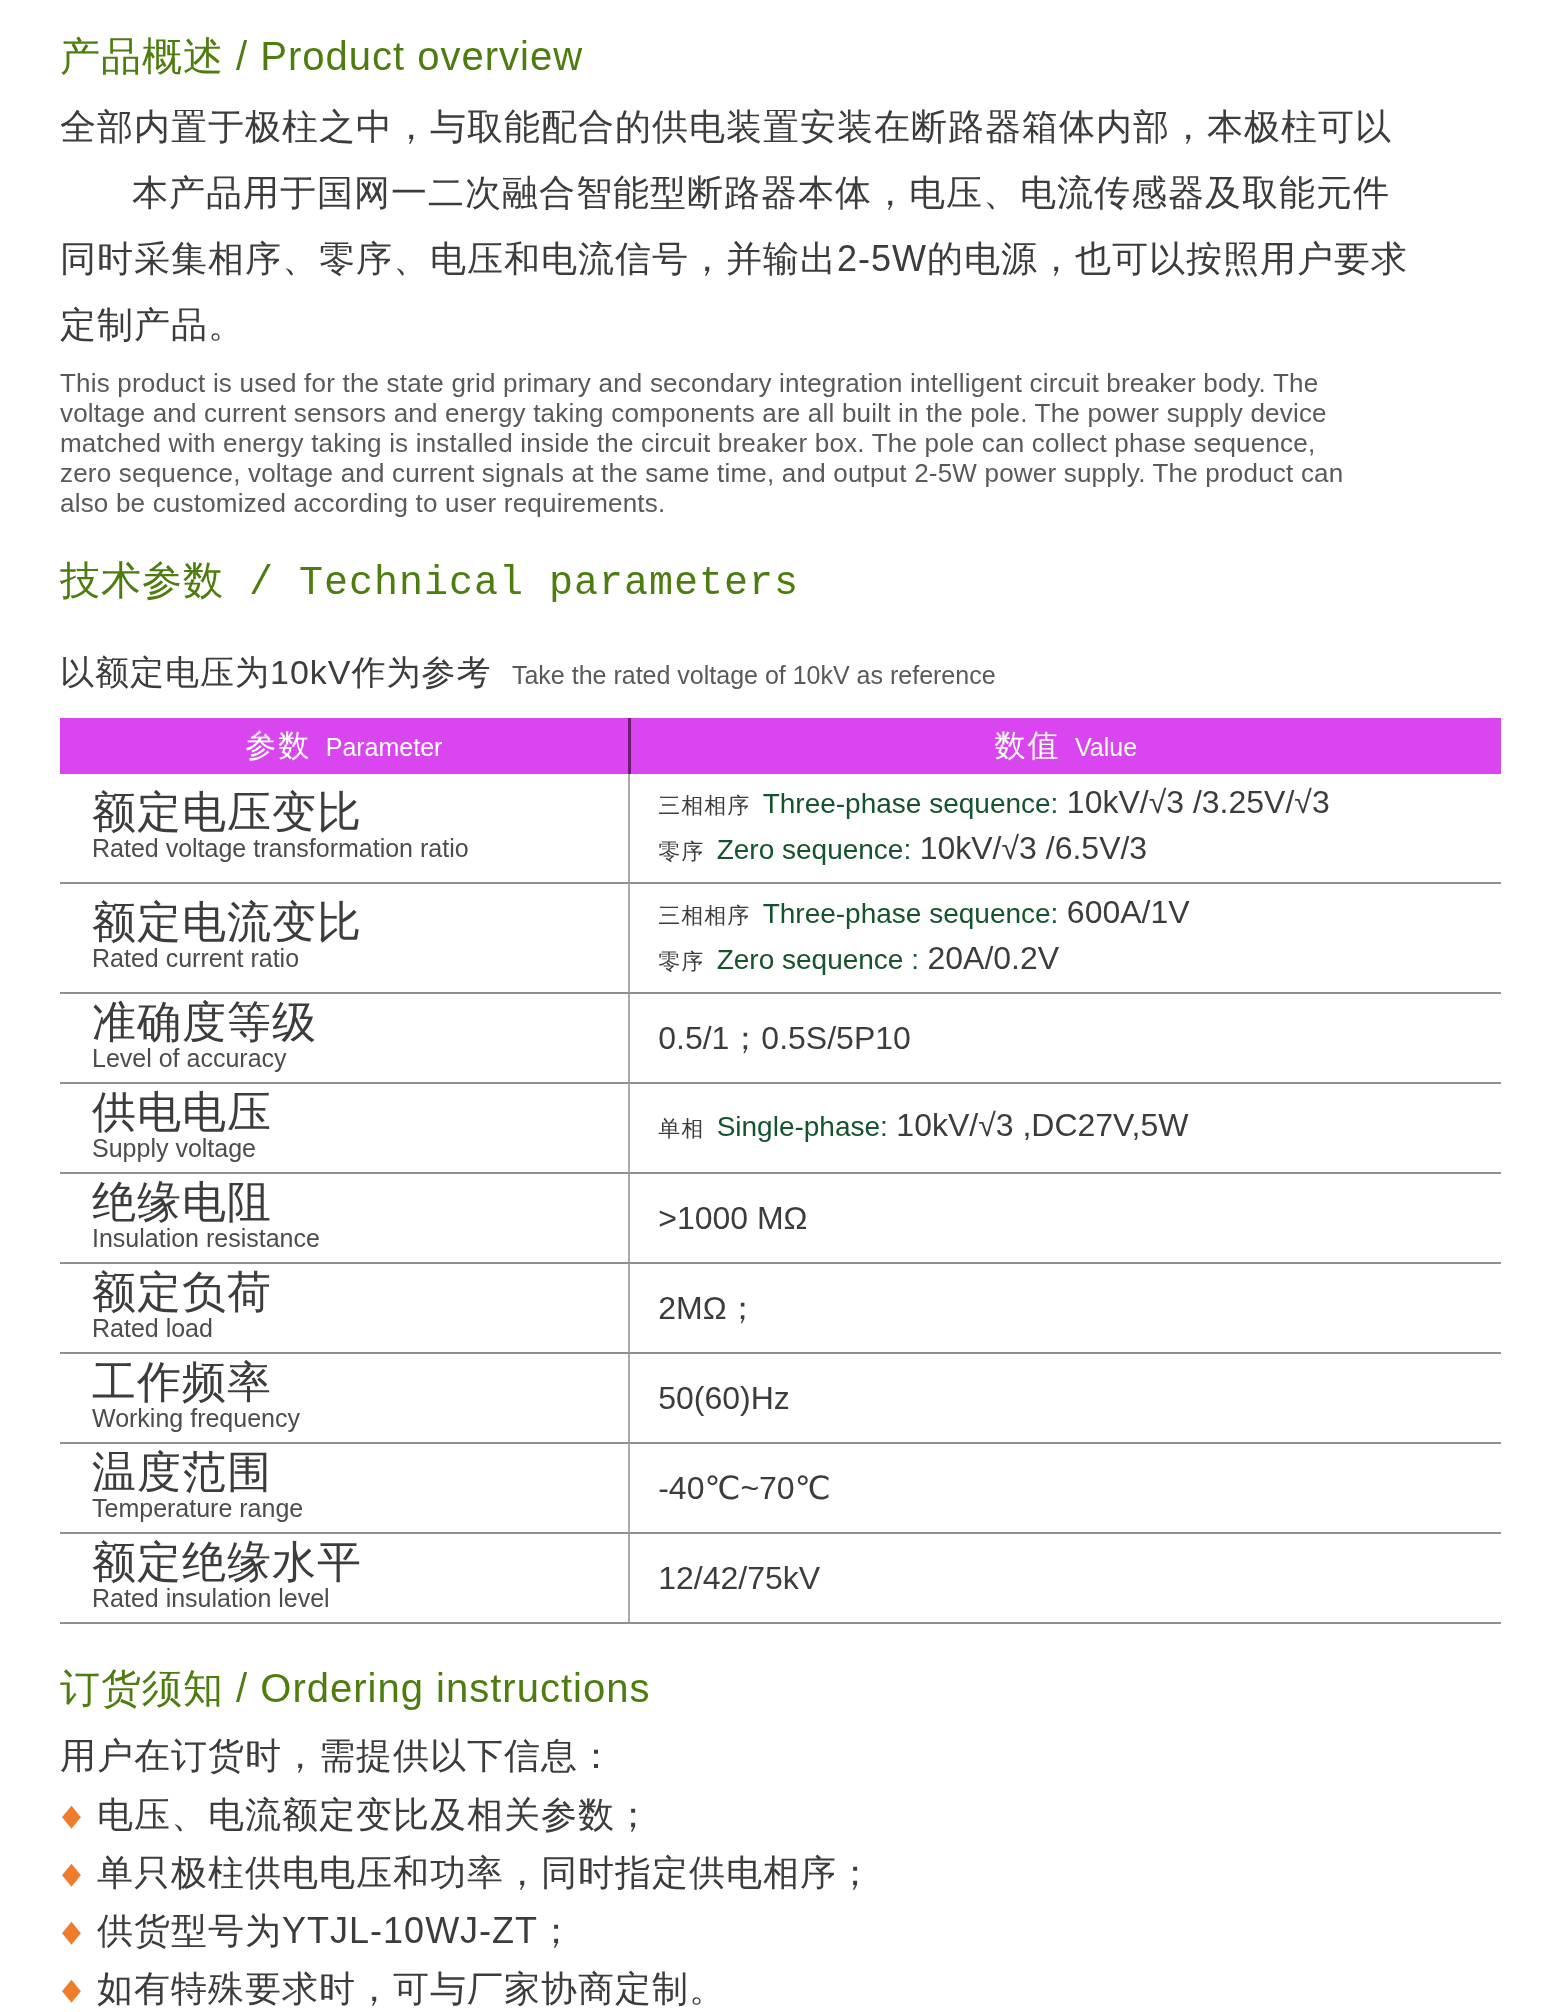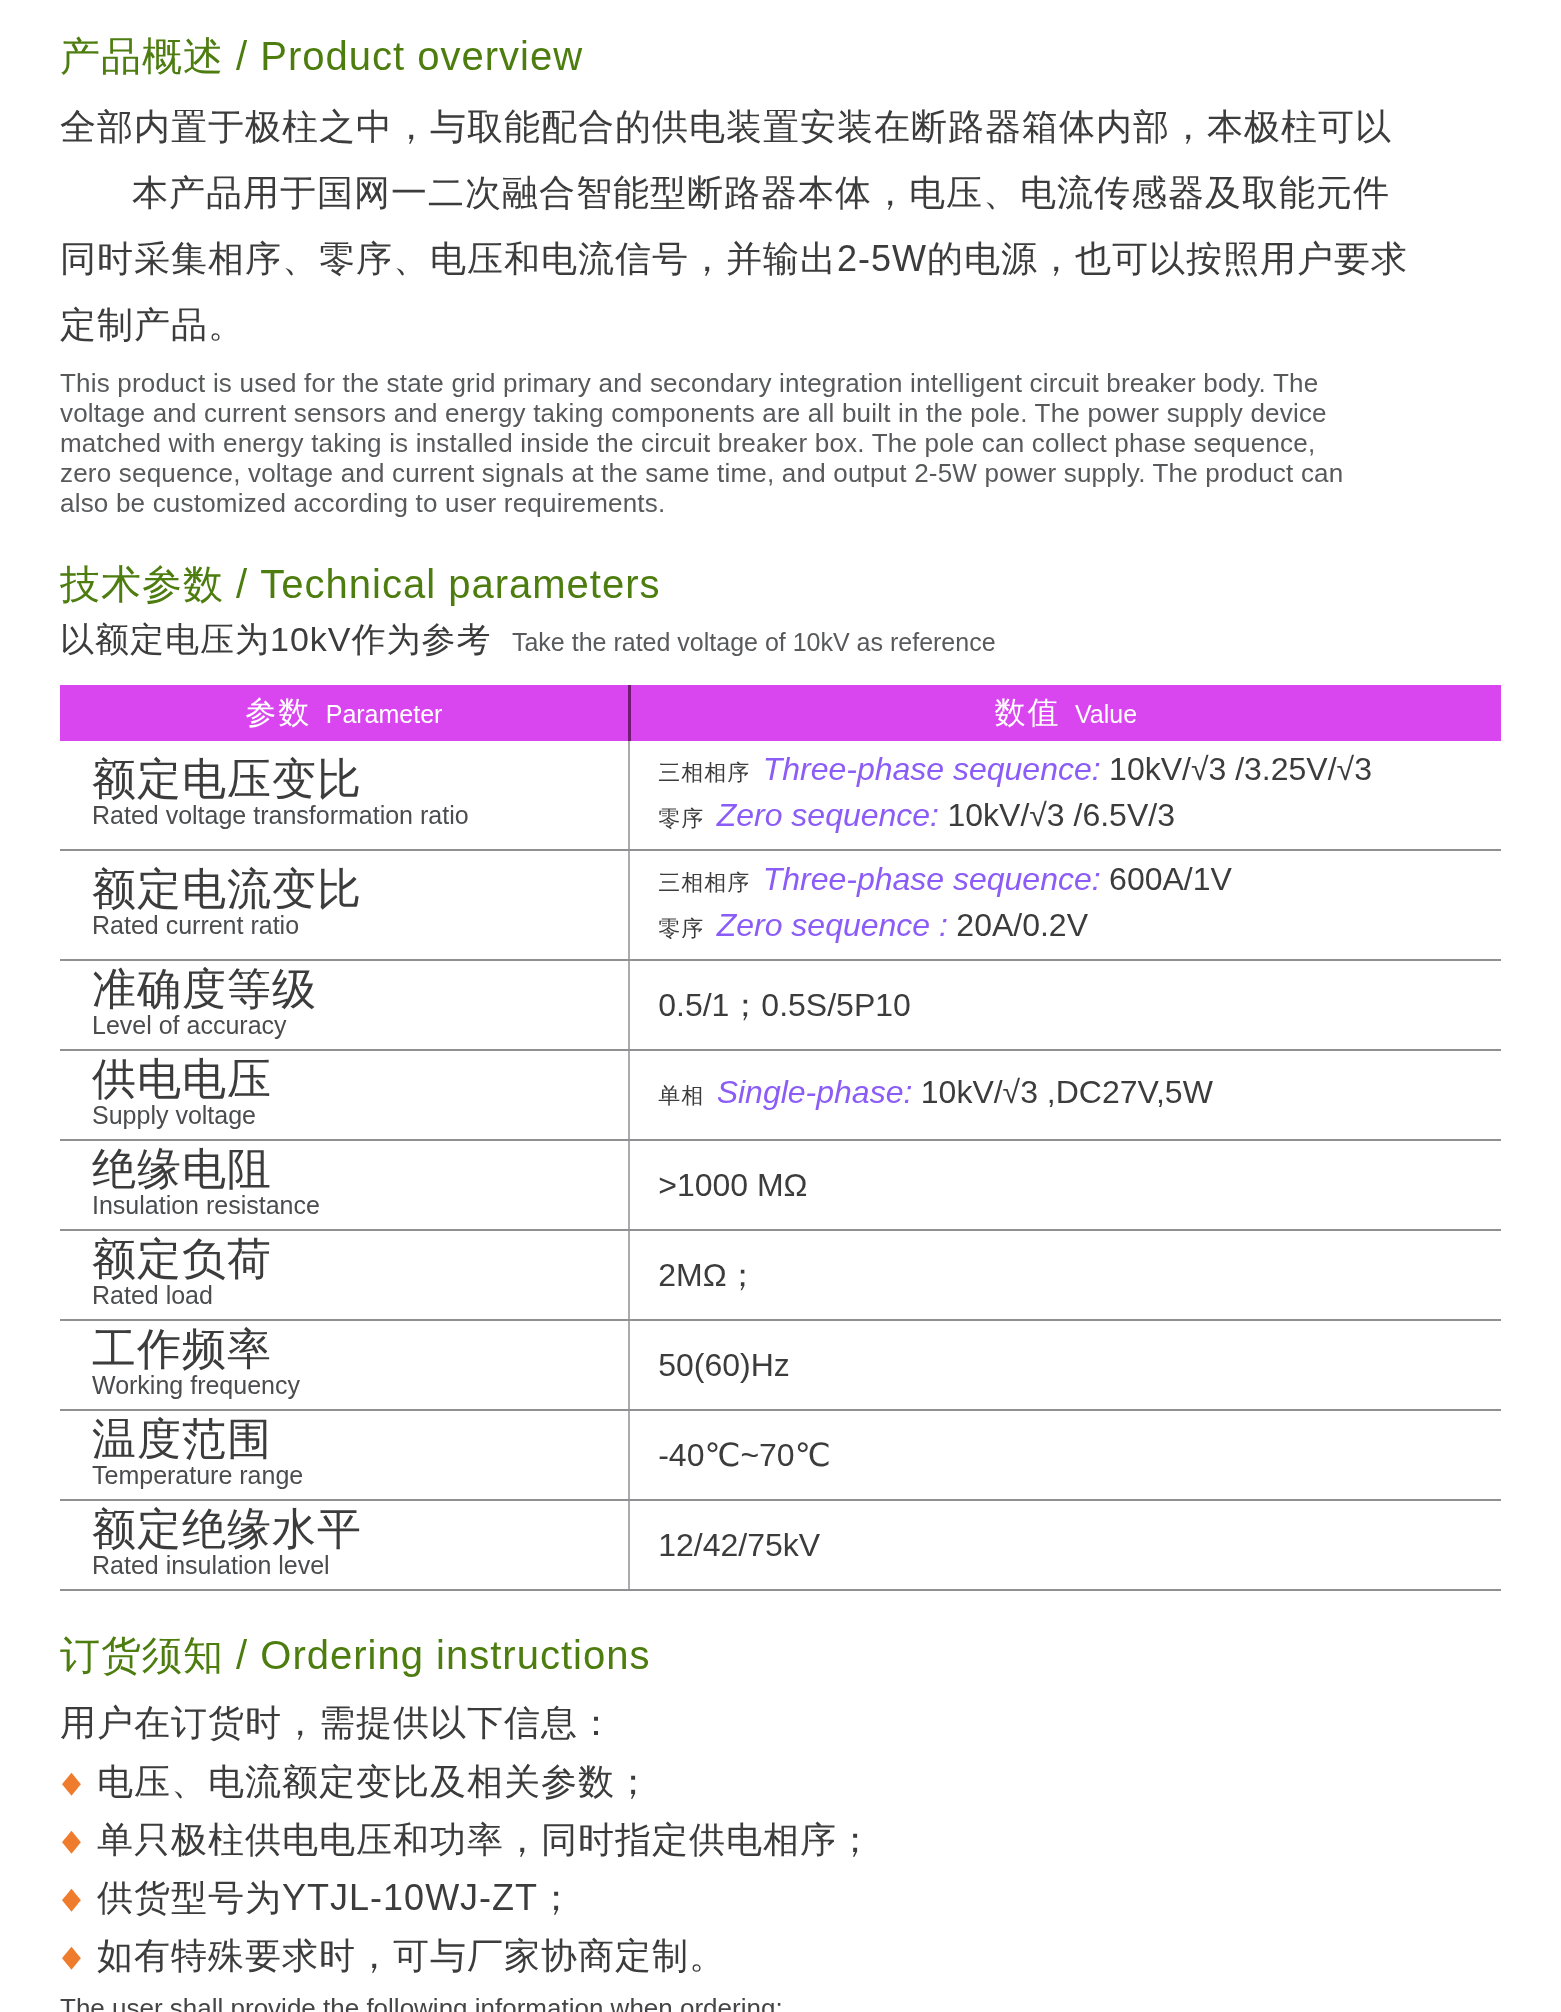--- a/index.html
+++ b/index.html
@@ -13,21 +13,21 @@
 
   
   .section-title {
     color: #4d7c0f;
     font-size: 40px;
     font-weight: 400;
     letter-spacing: 1px;
     line-height: 52px;
   }
   .title-overview { margin-bottom: 12px; }
-  .title-technical { margin-top: 40px; margin-bottom: 6px; }
+  .title-technical { margin-top: 40px; margin-bottom: 39px; font-family: Liberation Mono, monospace; }
   .title-ordering  { margin-top: 38px; margin-bottom: 18px; }
 
   
   .zh-para { margin-bottom: 10px; }
   .zh-line {
     font-size: 36px;
     line-height: 66px;
     color: #3c3c3d;
     letter-spacing: 1px;
     white-space: nowrap;
@@ -71,21 +71,21 @@
     height: 80px;
     padding: 8px 0;
   }
   .tech-table th.v-head { border-left: 3px solid #701a75; }
   .tech-table td.v-cell { border-left: 2px solid #ababad; padding-left: 28px; }
   .tech-table td.p-cell { padding-left: 32px; }
   .p-cell .p-zh { font-size: 44px; color: #3c3c3d; line-height: 40px; letter-spacing: 1px; }
   .p-cell .p-en { font-size: 25px; color: #4b4c4e; line-height: 32px; }
   .v-cell .v-line { line-height: 40px; white-space: nowrap; }
   .v-cell .v-zh  { font-size: 22px; color: #3c3c3d; letter-spacing: 1px; }
-  .v-cell .v-en  { font-size: 32px; color: #8b5cf6; margin: 0 4px 0 8px; font-style: italic; }
+  .v-cell .v-en  { font-size: 28px; color: #14532d; margin: 0 4px 0 8px; }
   .v-cell .v-val { font-size: 32px; color: #3c3c3d; }
   .v-cell .v-plain { font-size: 32px; color: #3c3c3d; line-height: 40px; }
 
   
   .ordering-intro {
     font-size: 36px;
     color: #3c3c3d;
     letter-spacing: 1px;
     line-height: 48px;
     margin-bottom: 12px;

